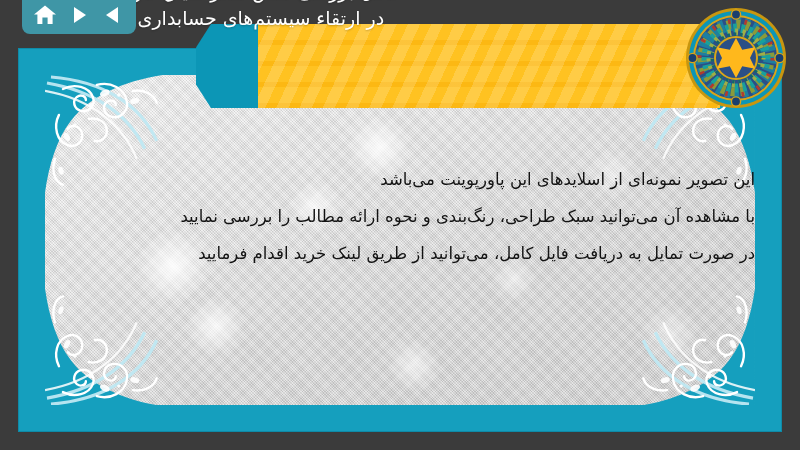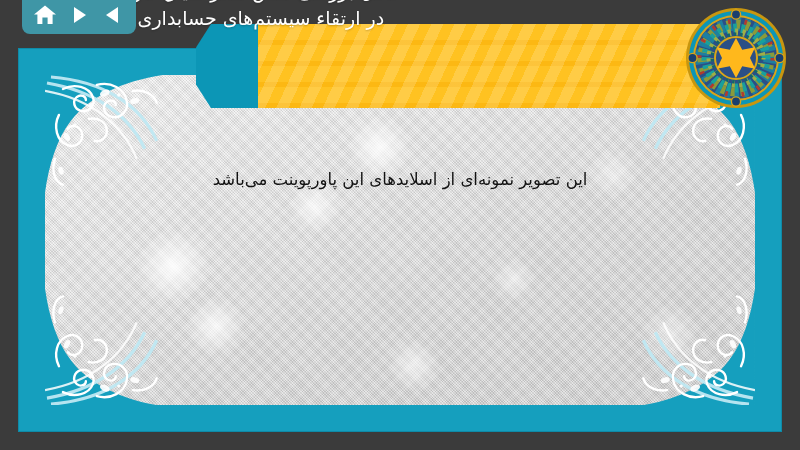--- a/index.html
+++ b/index.html
@@ -161,21 +161,20 @@
     pointer-events: none;
     z-index: 14;
   }
 
   
   #body-text {
     position: absolute;
     left: 0;
     right: 0;
     top: 86px;
-    text-align: center;
     direction: rtl;
     color: #121212;
     font-size: 16.5px;
     line-height: 37px;
     z-index: 20;
   }
   #body-text div { white-space: nowrap; }
 </style>
 </head>
 <body>
@@ -241,20 +240,22 @@
         </defs>
 
         <use href="#corner-orn" x="0" y="0"></use>
         <use href="#corner-orn" x="0" y="0" transform="translate(712,0) scale(-1,1)"></use>
         <use href="#corner-orn" x="0" y="0" transform="translate(0,332) scale(1,-1)"></use>
         <use href="#corner-orn" x="0" y="0" transform="translate(712,332) scale(-1,-1)"></use>
       </svg>
 
       <div id="body-text">
         <div>این تصویر نمونه‌ای از اسلایدهای این پاورپوینت می‌باشد</div>
+        <div>با مشاهده آن می‌توانید سبک طراحی، رنگ‌بندی و نحوه ارائه مطالب را بررسی نمایید</div>
+        <div>در صورت تمایل به دریافت فایل کامل، می‌توانید از طریق لینک خرید اقدام فرمایید</div>
       </div>
 
     </div>
   </div>
 
   <div id="title-ribbon">
     <div id="ribbon-tail"></div>
     <div id="ribbon-band"></div>
   </div>
 

